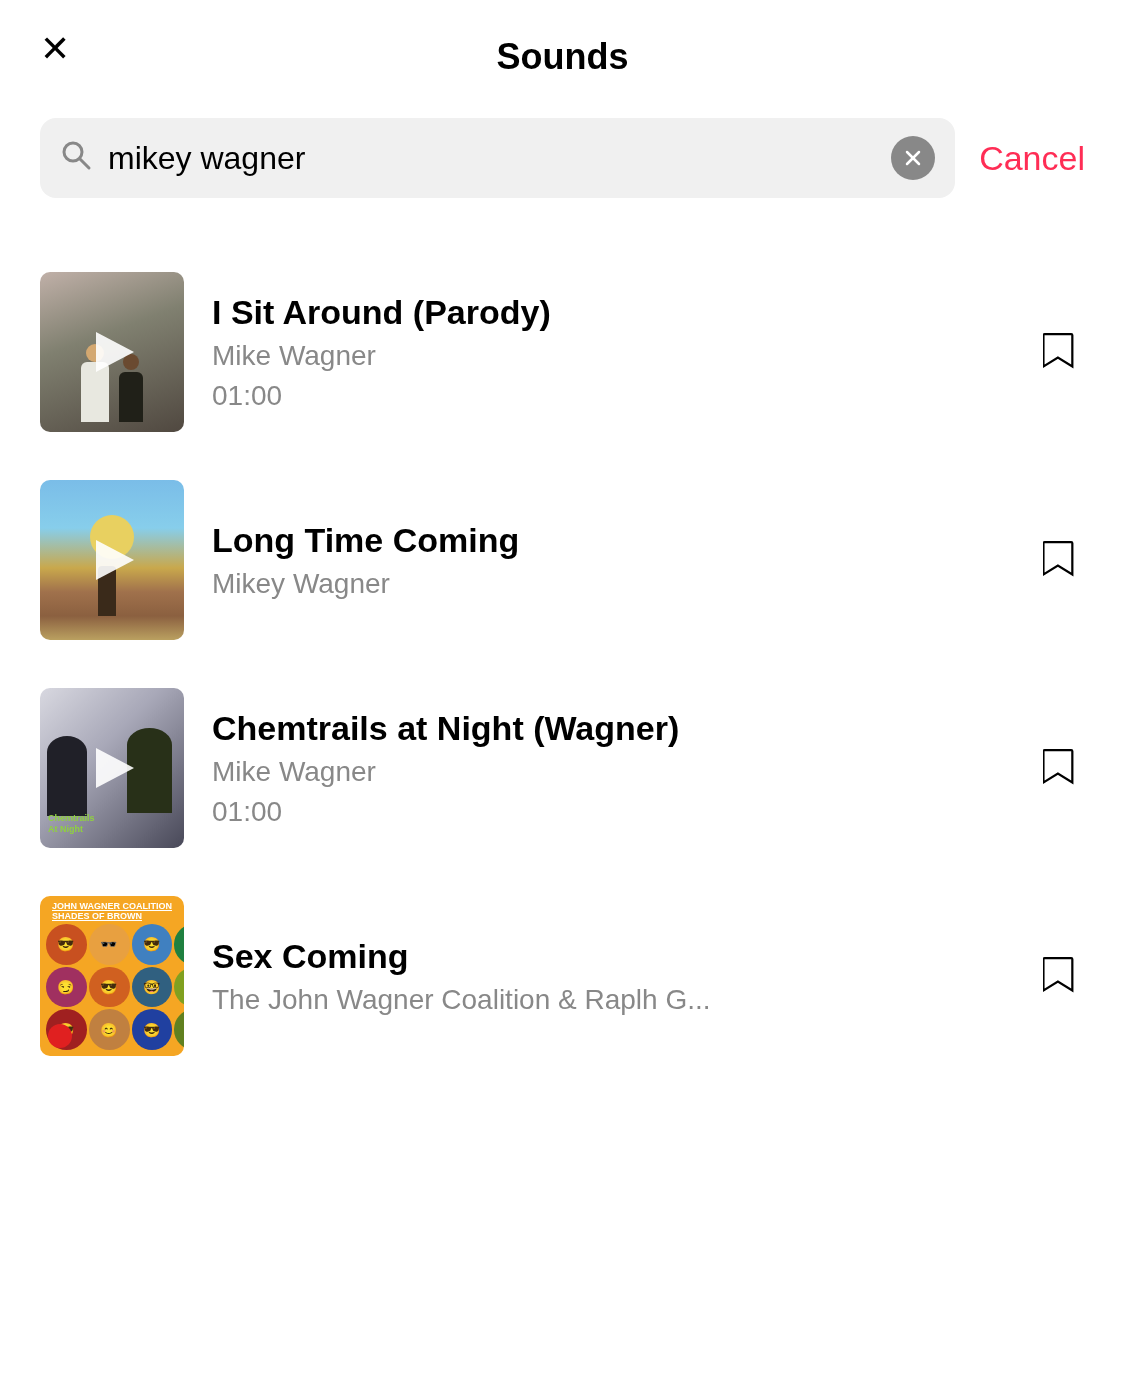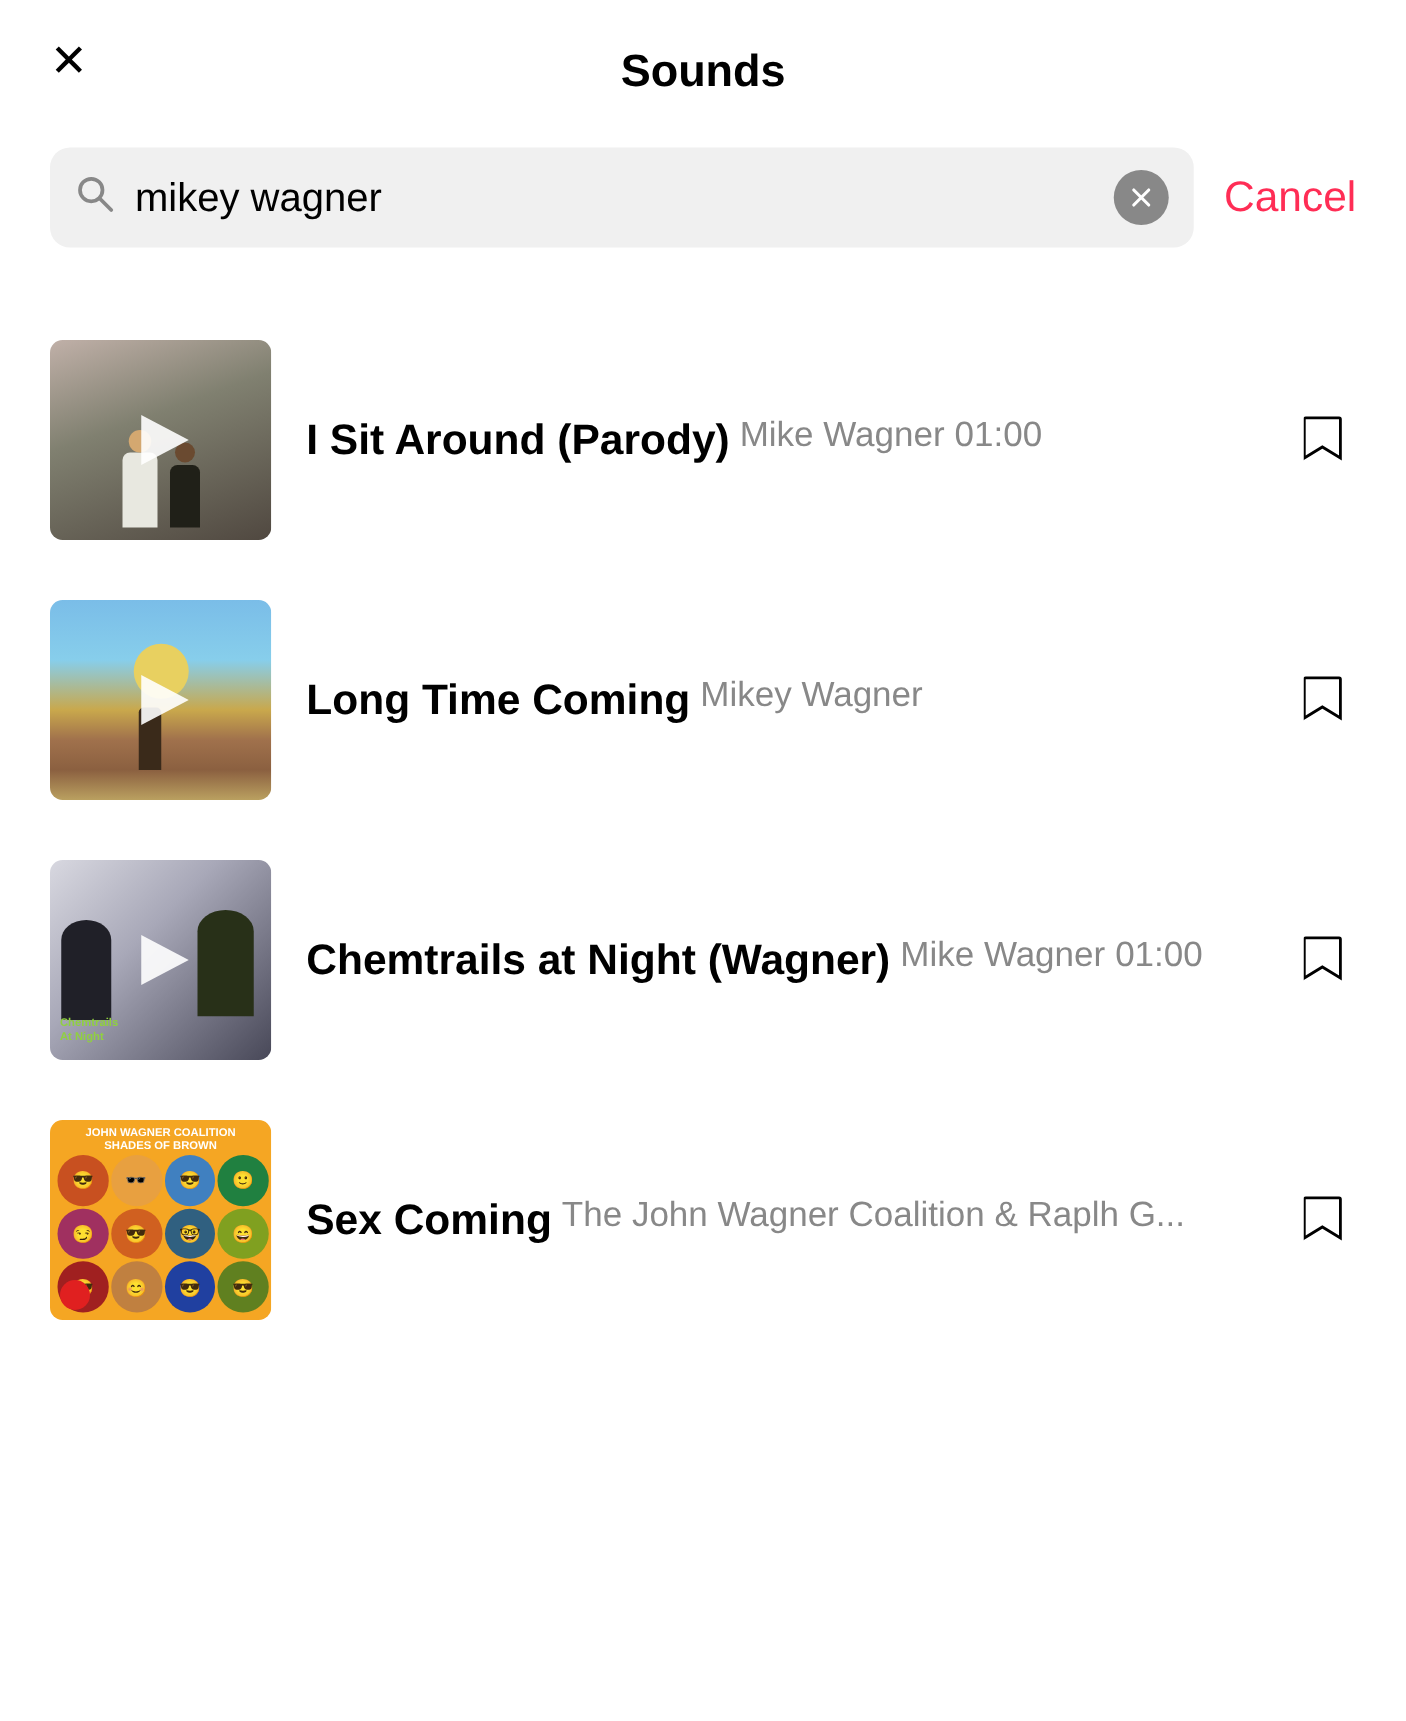--- a/index.html
+++ b/index.html
@@ -108,21 +108,21 @@
 
     .result-item {
       display: flex;
       align-items: center;
       padding: 24px 40px;
       gap: 28px;
       cursor: pointer;
     }
 
     .thumbnail {
-      width: 177px;
+      width: 144px;
       height: 160px;
       border-radius: 10px;
       flex-shrink: 0;
       position: relative;
       overflow: hidden;
     }
 
     .thumb-inner-2 {
       width: 100%;
       height: 100%;
@@ -147,21 +147,21 @@
       height: 0;
       border-style: solid;
       border-width: 20px 0 20px 38px;
       border-color: transparent transparent transparent rgba(255,255,255,0.9);
       margin-left: 6px;
     }
 
     .result-info {
       flex: 1;
       display: flex;
-      flex-direction: row;
+      flex-direction: column;
       gap: 8px;
     }
 
     .result-title {
       font-size: 34px;
       font-weight: 700;
       color: #000;
       line-height: 1.2;
     }
 
@@ -319,23 +319,24 @@
       flex-direction: column;
       align-items: center;
       padding: 6px;
       gap: 2px;
     }
 
     .jwc-header-text {
       font-size: 9px;
       font-weight: 900;
       color: #fff;
-      text-align: center;
+      text-align: left;
       line-height: 1.1;
       text-transform: uppercase;
+      text-decoration: underline;
     }
 
     .faces-grid {
       display: grid;
       grid-template-columns: repeat(4, 1fr);
       gap: 2px;
       width: 100%;
       flex: 1;
     }
 

